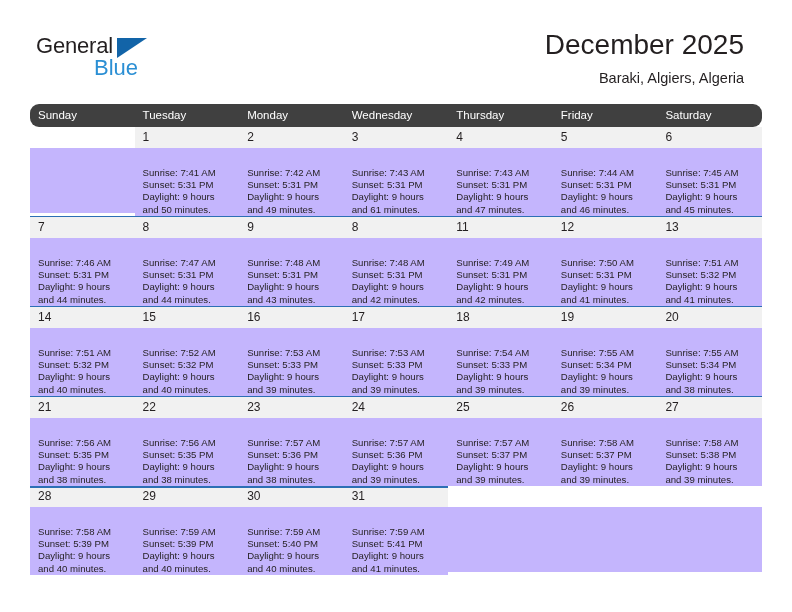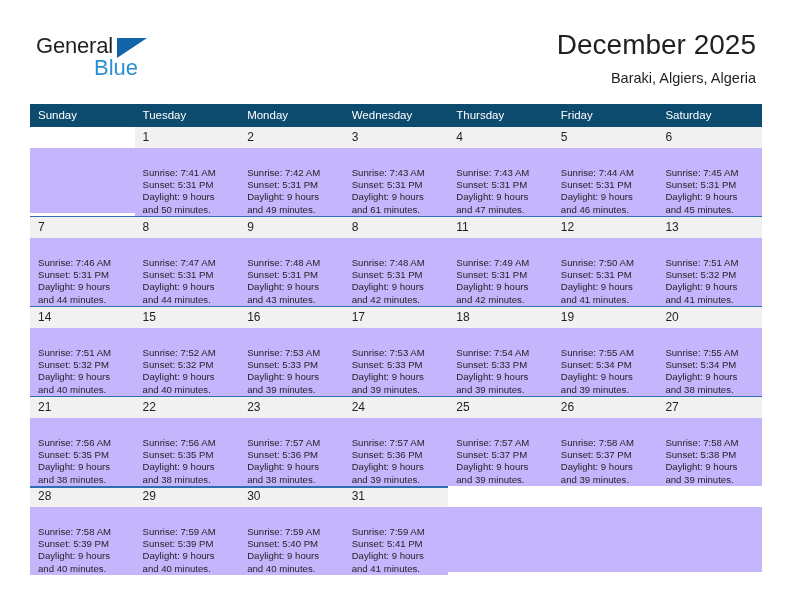--- a/index.html
+++ b/index.html
@@ -58,21 +58,21 @@
     position: absolute;
     left: 58px;
     top: 22px;
     font-size: 22px;
     color: #2b8fd4;
     font-family: "Liberation Sans", sans-serif;
   }
 
   .title-block {
     position: absolute;
-    right: 36px;
+    right: 48px;
     top: 28px;
     text-align: right;
     margin-left: 48px;
   }
   .cal-title {
     font-size: 28px;
     font-weight: normal;
     color: #231f20;
     line-height: 34px;
     white-space: nowrap;
@@ -87,21 +87,22 @@
 
   
   .calendar {
     position: absolute;
     left: 30px;
     top: 104px;
     width: 732px;
   }
   .dow-row {
     display: flex;
-    background: #0c4a6e;
+    background: #404040;
+    border-radius: 9px;
   }
   .dow {
     width: 104.57px;
     box-sizing: border-box;
     padding: 4px 0 5px 8px;
     color: #ffffff;
     font-size: 11.5px;
     line-height: 14px;
     white-space: nowrap;
   }

